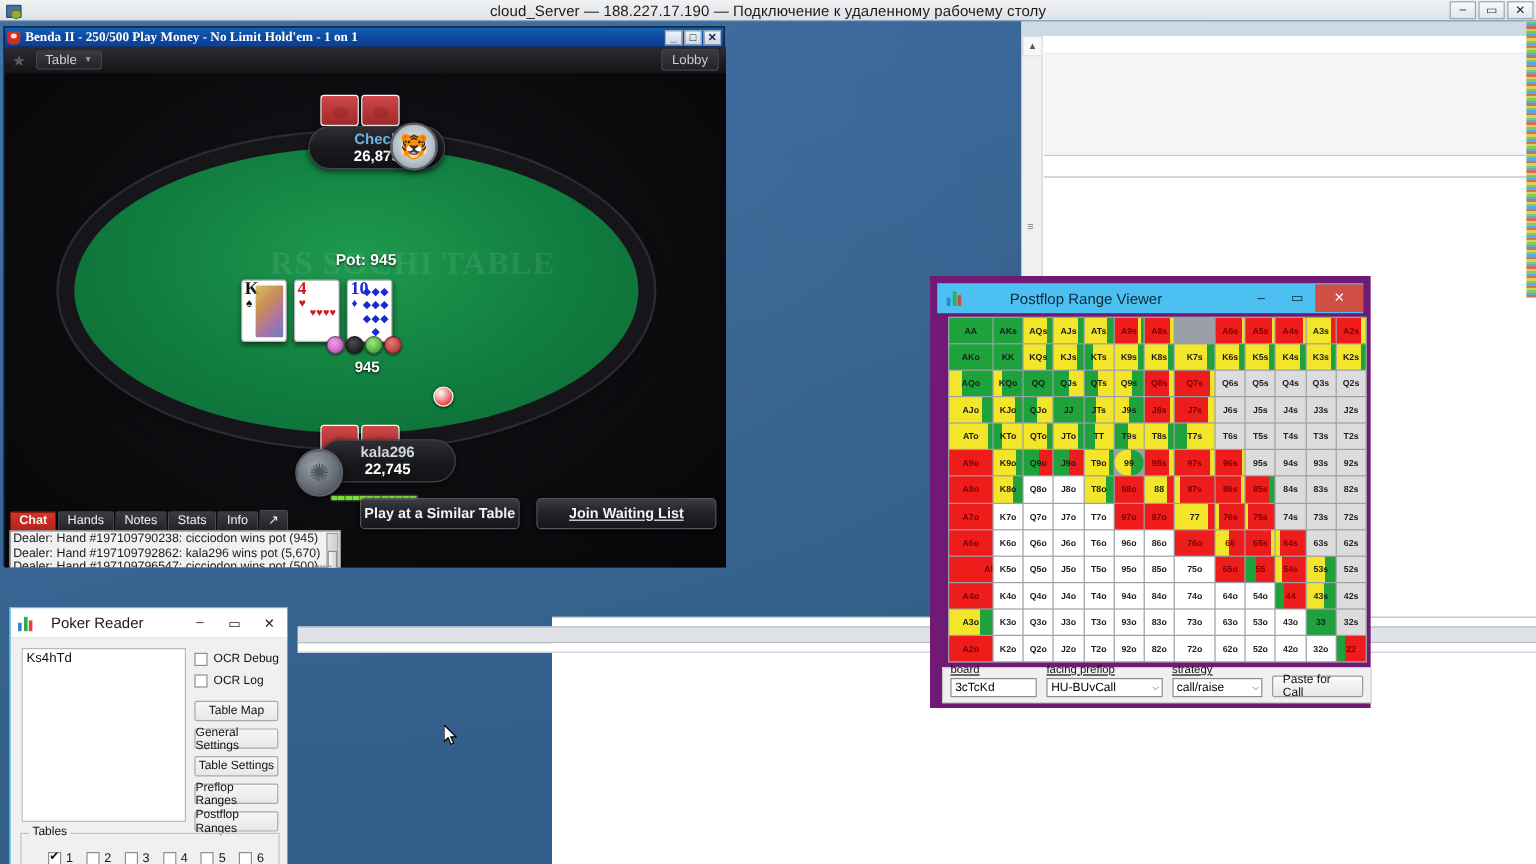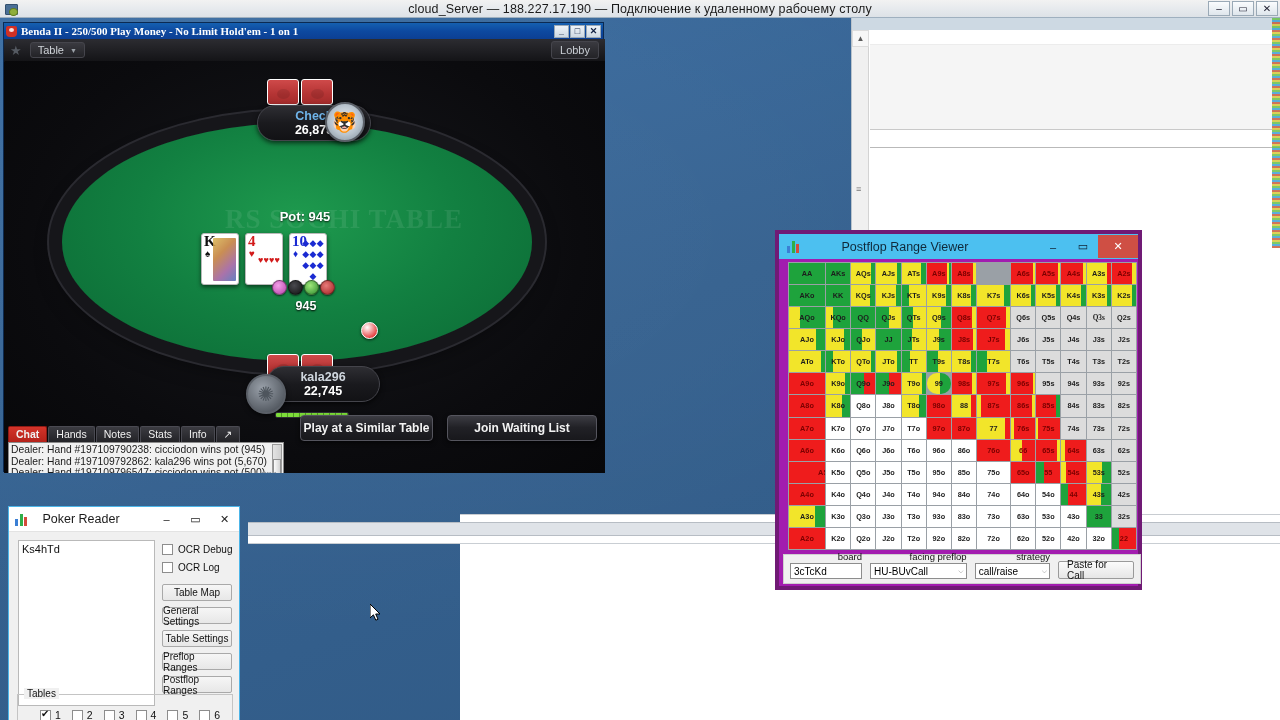--- a/index.html
+++ b/index.html
@@ -306,21 +306,21 @@
   #reader-title-text{
     flex:1; text-align:center; font-size:12.5px; color:#1a1a1a; margin-left:-20px;
   }
   .wbtn{
     width:29px; height:23px; display:flex; align-items:center; justify-content:center;
     font-size:11px; color:#222; background:#fff; border:none;
   }
   .wbtn.close{ background:#fff; }
   #reader-body{ position:absolute; left:0; top:25px; right:0; bottom:0; background:#f0f0f0; }
   #reader-text{
-    position:absolute; left:9px; top:8px; width:137px; height:166px;
+    position:absolute; left:9px; top:8px; width:137px; height:145px;
     background:#fff; border:1px solid #b9b9b9; padding:2px 3px;
     font-size:11px; color:#111;
   }
   .rbtn{
     position:absolute; left:153px; width:70px; height:17px;
     background:linear-gradient(to bottom,#f6f6f6,#e7e7e7);
     border:1px solid #a9a9a9; border-radius:2px;
     font-size:10px; color:#111; display:flex; align-items:center; justify-content:center;
   }
   .rchk{ position:absolute; left:153px; display:flex; align-items:center; gap:5px; font-size:10px; color:#111; }
@@ -337,21 +337,21 @@
   }
   #tables-row{
     position:absolute; left:22px; top:14px; display:flex; gap:11px; align-items:center;
     font-size:10.5px; color:#111;
   }
   #tables-row .t{ display:flex; align-items:center; gap:4px; }
 
   
   #prv{
     position:absolute; left:775px; top:212px; width:367px; height:360px;
-    background:#a21caf; border:4px solid #701a75;
+    background:#701a75; border:6px solid #701a75;
   }
   #prv-title{
     height:25px; display:flex; align-items:center; background:#4cc0f0;
   }
   #prv-title-text{
     flex:1; text-align:center; font-size:12.5px; color:#10293a; margin-left:-30px;
   }
   .prvbtn{
     width:30px; height:23px; display:flex; align-items:center; justify-content:center;
     font-size:11px; color:#123; background:#4cc0f0; border:none;
@@ -367,21 +367,21 @@
     font-size:7.3px; font-weight:bold; color:#222; overflow:hidden;
     font-family:"Liberation Sans", sans-serif;
   }
   .cell span{ position:relative; z-index:2; }
   #prv-controls{
     position:absolute; left:4px; top:320px; width:358px; height:30px;
     background:#f0f0f0; border:1px solid #cfcfcf;
     display:flex; align-items:flex-end; gap:8px; padding:0 6px 4px 6px;
   }
   .ctrl{ display:flex; flex-direction:column; }
-  .ctrl label{ font-size:9.5px; color:#111; text-align:right; margin-bottom:1px; }
+  .ctrl label{ font-size:9.5px; color:#111; text-align:left; margin-bottom:1px;text-decoration:underline; }
   .ctrl input[type=text]{
     height:16px; border:1px solid #8d8d8d; background:#fff;
     font-size:10px; padding:0 3px; font-family:"Liberation Sans", sans-serif;
   }
   .selbox{
     height:16px; border:1px solid #8d8d8d; background:#fff;
     font-size:10px; padding:0 3px; display:flex; align-items:center;
     position:relative;
   }
   .selbox .cv{ position:absolute; right:2px; top:3px; font-size:7px; color:#333; }
@@ -535,21 +535,21 @@
 
           <div id="chat-scroll">
             <div class="thumb"></div>
           </div>
         </div>
 
       </div>
       <div id="vol-col">▪▪▪▪▪▪</div>
 
       <div class="big-btn" style="left:296px; top:354px; width:133px;">Play at a Similar Table</div>
-      <div class="big-btn" style="left:443px; top:354px; width:150px;">Join Waiting List</div>
+      <div class="big-btn" style="left:443px; top:354px; width:150px;text-decoration:underline;">Join Waiting List</div>
 
     </div>
   </div>
 
   <div id="reader">
     <div id="reader-title">
       <div class="chart-icon">
         <i style="height:7px;background:#3b7fd4"></i>
         <i style="height:12px;background:#2fae4a"></i>
         <i style="height:9px;background:#d44b3b"></i>
@@ -727,21 +727,21 @@
         </div>
         <div class="cell" style="background: linear-gradient(to right, rgb(220, 220, 220) 0%, rgb(220, 220, 220) 100%); color: rgb(28, 28, 28);">
           <span>Q6s</span>
         </div>
         <div class="cell" style="background: linear-gradient(to right, rgb(220, 220, 220) 0%, rgb(220, 220, 220) 100%); color: rgb(28, 28, 28);">
           <span>Q5s</span>
         </div>
         <div class="cell" style="background: linear-gradient(to right, rgb(220, 220, 220) 0%, rgb(220, 220, 220) 100%); color: rgb(28, 28, 28);">
           <span>Q4s</span>
         </div>
-        <div class="cell" style="background: linear-gradient(to right, rgb(220, 220, 220) 0%, rgb(220, 220, 220) 100%); color: rgb(28, 28, 28); font-family: Liberation Serif, serif;">
+        <div class="cell" style="background: linear-gradient(to right, rgb(220, 220, 220) 0%, rgb(220, 220, 220) 100%); color: rgb(28, 28, 28);">
           <span>Q3s</span>
         </div>
         <div class="cell" style="background: linear-gradient(to right, rgb(220, 220, 220) 0%, rgb(220, 220, 220) 100%); color: rgb(28, 28, 28);">
           <span>Q2s</span>
         </div>
         <div class="cell" style="background: linear-gradient(to right, rgb(242, 229, 42) 0%, rgb(242, 229, 42) 75%, rgb(30, 163, 60) 75%, rgb(30, 163, 60) 100%); color: rgb(28, 28, 28);">
           <span>AJo</span>
         </div>
         <div class="cell" style="background: linear-gradient(to right, rgb(242, 229, 42) 0%, rgb(242, 229, 42) 75%, rgb(30, 163, 60) 75%, rgb(30, 163, 60) 100%); color: rgb(28, 28, 28);">
           <span>KJo</span>

